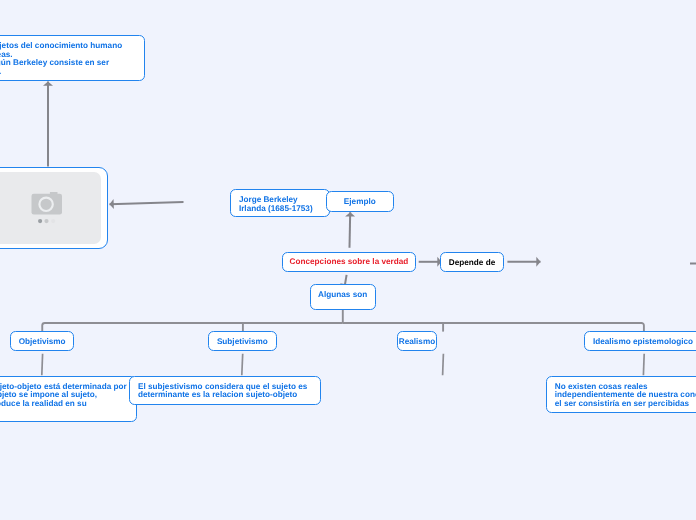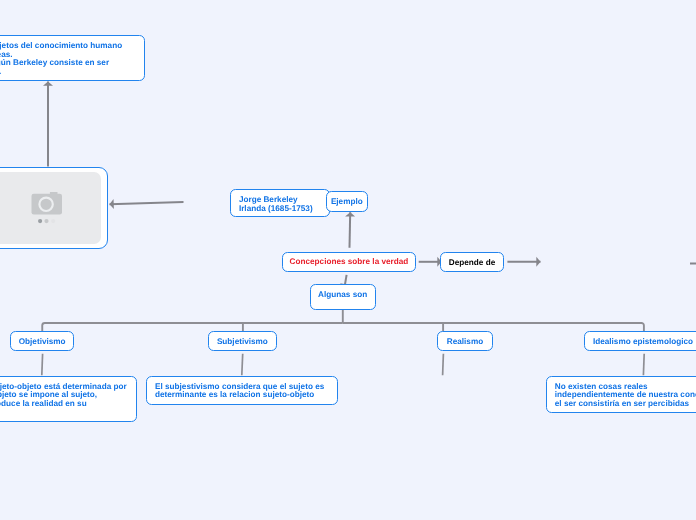--- a/index.html
+++ b/index.html
@@ -53,31 +53,31 @@
     left:5.5px;top:4.5px;right:6.5px;bottom:4.5px;
     background:#e9eaec;
     border-radius:7px;
     display:flex;align-items:center;justify-content:center;
   }
   .cam{display:block;}
 
   #n-ideas  {left:-36.5px;  top:35.2px;  width:181px;   height:45.9px;}
   #n-img    {left:-14.9px;  top:166.8px; width:123.3px; height:82.5px;}
   #n-berkeley{left:184.9px; top:188.9px; width:99.8px;  height:27.9px;margin-left:45px;}
-  #n-ejemplo{left:325.8px;  top:191.4px; width:42px;  height:20.2px;}
+  #n-ejemplo{left:325.8px;  top:191.4px; width:68px;  height:20.2px;}
   #n-concep {left:281.5px;  top:251.6px; width:134.9px; height:20.2px;}
   #n-depende{left:440px;  top:252.1px; width:64px;    height:20.2px;}
   #n-como   {left:540.7px;  top:252.1px; width:148.6px; height:20.2px;}
   #n-algunas{left:309.7px;  top:284px; width:65.9px;  height:26px;}
   #n-obj    {left:9.9px;    top:331px;   width:64.5px;  height:20.2px;}
   #n-sub    {left:207.8px;  top:331px;   width:69.2px;  height:20.2px;}
-  #n-real   {left:437px;  top:331px;   width:56px;  height:20.2px;}
+  #n-real   {left:397px;  top:331px;   width:40px;  height:20.2px;}
   #n-ideal  {left:583.9px;  top:331px;   width:118.1px; height:20.2px;}
   #n-obj-d  {left:-64.3px;  top:375.8px; width:201.6px; height:45.9px;}
-  #n-sub-d  {left:146px;  top:375.8px; width:192.3px; height:28.9px;}
+  #n-sub-d  {left:129px;  top:375.8px; width:192.3px; height:28.9px;}
   #n-real-d {left:345.7px;  top:375.8px; width:193.4px; height:37.4px;}
   #n-ideal-d{left:545.8px;  top:375.8px; width:190.8px; height:37.4px;}
 </style>
 </head>
 <body>
 
 <div id="canvas">
 
   <svg class="links" viewBox="0 0 696 520">
     <defs>

